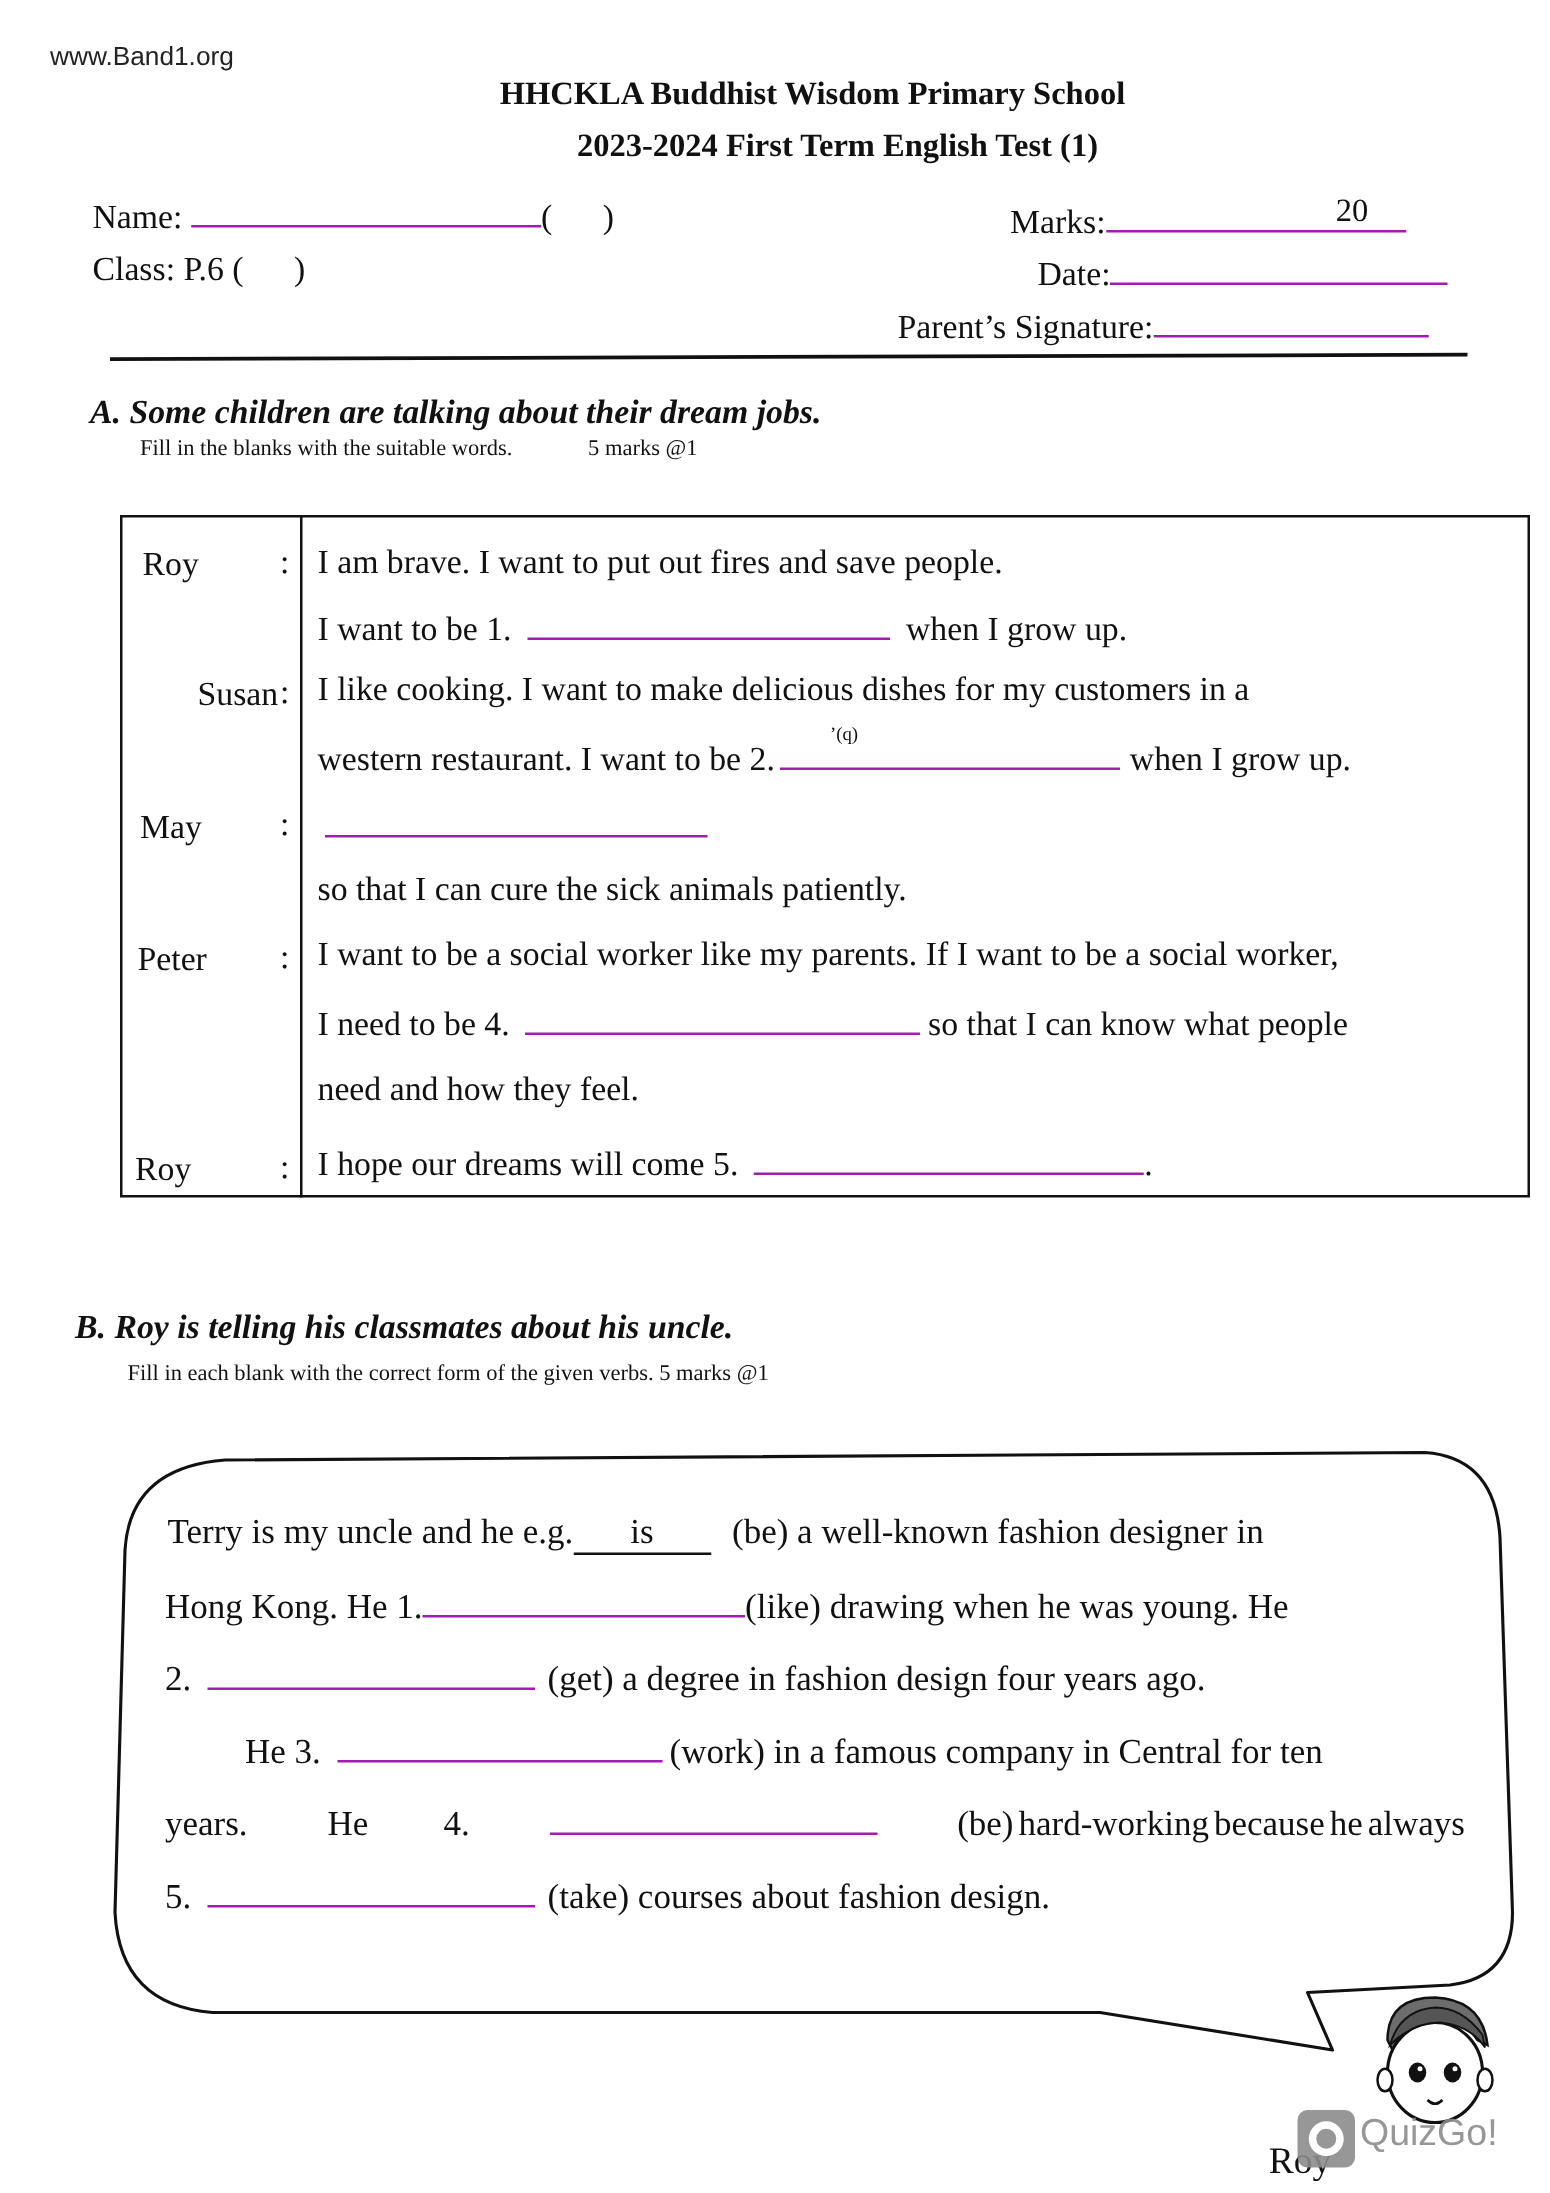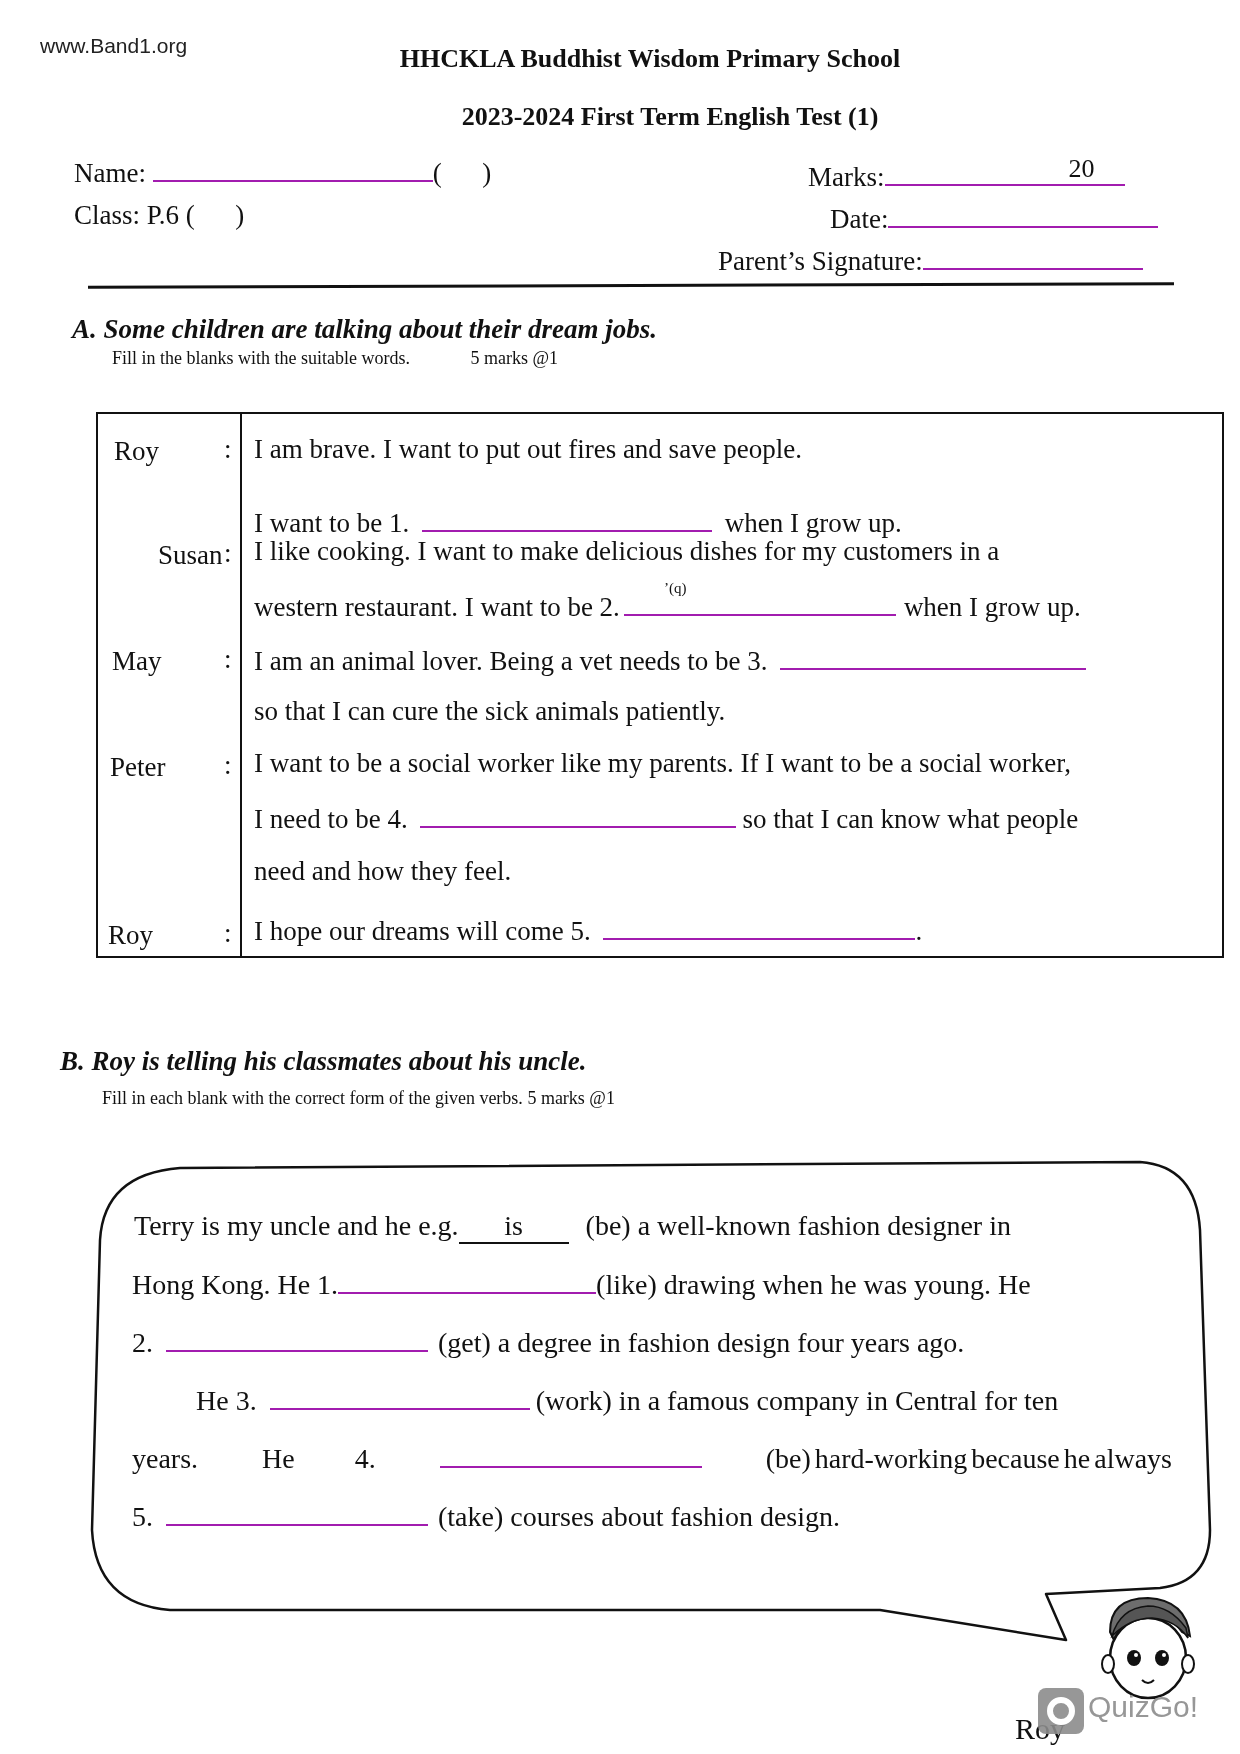--- a/index.html
+++ b/index.html
@@ -6,21 +6,21 @@
     html, body { width: 1240px; height: 1754px; background: #ffffff; overflow: hidden; }
     body { position: relative; font-family: "Liberation Serif", "DejaVu Serif", serif; color: #111111; }
 
     .watermark-url {
       position: absolute; left: 40px; top: 34px;
       font-family: "Liberation Sans", "DejaVu Sans", sans-serif;
       font-size: 21px; color: #222;
     }
 
     .school-title {
-      position: absolute; left: 0; width: 1200px; top: 44px; text-align: center;
+      position: absolute; left: 0; width: 1200px; top: 60px; text-align: center;
       font-weight: bold; font-size: 26px; padding-left: 100px;
     }
     .test-title {
       position: absolute; left: 0; width: 1240px; top: 102px; text-align: center;
       font-weight: bold; font-size: 26px; padding-left: 100px;
     }
 
     .field { position: absolute; font-size: 27px; white-space: nowrap; }
     .blank-line {
       display: inline-block; border-bottom: 2px solid #a21caf; height: 26px; vertical-align: baseline;
@@ -106,38 +106,37 @@
   <span>Fill in the blanks with the suitable words.</span>
   <span style="margin-left:56px;">5 marks @1</span>
 </div>
 
 <div class="dialogue-box"></div>
 <div class="dialogue-divider"></div>
 
 <div class="speaker" style="left:114px; top:436px;">Roy</div>
 <div class="colon" style="left:224px; top:434px;">:</div>
 <div class="line" style="left:254px; top:434px;">I am brave. I want to put out fires and save people.</div>
-<div class="line" style="left:254px; top:486px;margin-top:20px;">
+<div class="line" style="left:254px; top:486px;">
   <span>I want to be 1.</span>
   <span class="blank-line" style="width:290px; margin:0 6px;"></span>
   <span>when I grow up.</span>
 </div>
 
 <div class="speaker" style="left:114px; top:540px;margin-left:44px;">Susan</div>
 <div class="colon" style="left:224px; top:538px;">:</div>
 <div class="line" style="left:254px; top:536px;">I like cooking. I want to make delicious dishes for my customers in a</div>
 <div class="line" style="left:254px; top:590px;">
   <span>western restaurant. I want to be 2.</span><span class="blank-line" style="width:272px; margin:0 8px 0 4px;"></span><span>when I grow up.</span>
 </div>
 <div class="annotation" style="left:664px; top:580px;">’(q)</div>
 
 <div class="speaker" style="left:112px; top:646px;">May</div>
 <div class="colon" style="left:224px; top:644px;">:</div>
 <div class="line" style="left:254px; top:644px;">
-  <span>I am an animal lover. Being a vet needs to be 3.</span>
   <span class="blank-line" style="width:306px; margin-left:6px;"></span>
 </div>
 <div class="line" style="left:254px; top:696px;">so that I can cure the sick animals patiently.</div>
 
 <div class="speaker" style="left:110px; top:752px;">Peter</div>
 <div class="colon" style="left:224px; top:750px;">:</div>
 <div class="line" style="left:254px; top:748px;">I want to be a social worker like my parents. If I want to be a social worker,</div>
 <div class="line" style="left:254px; top:802px;">
   <span>I need to be 4.</span>
   <span class="blank-line" style="width:316px; margin:0 6px;"></span><span>so that I can know what people</span>

